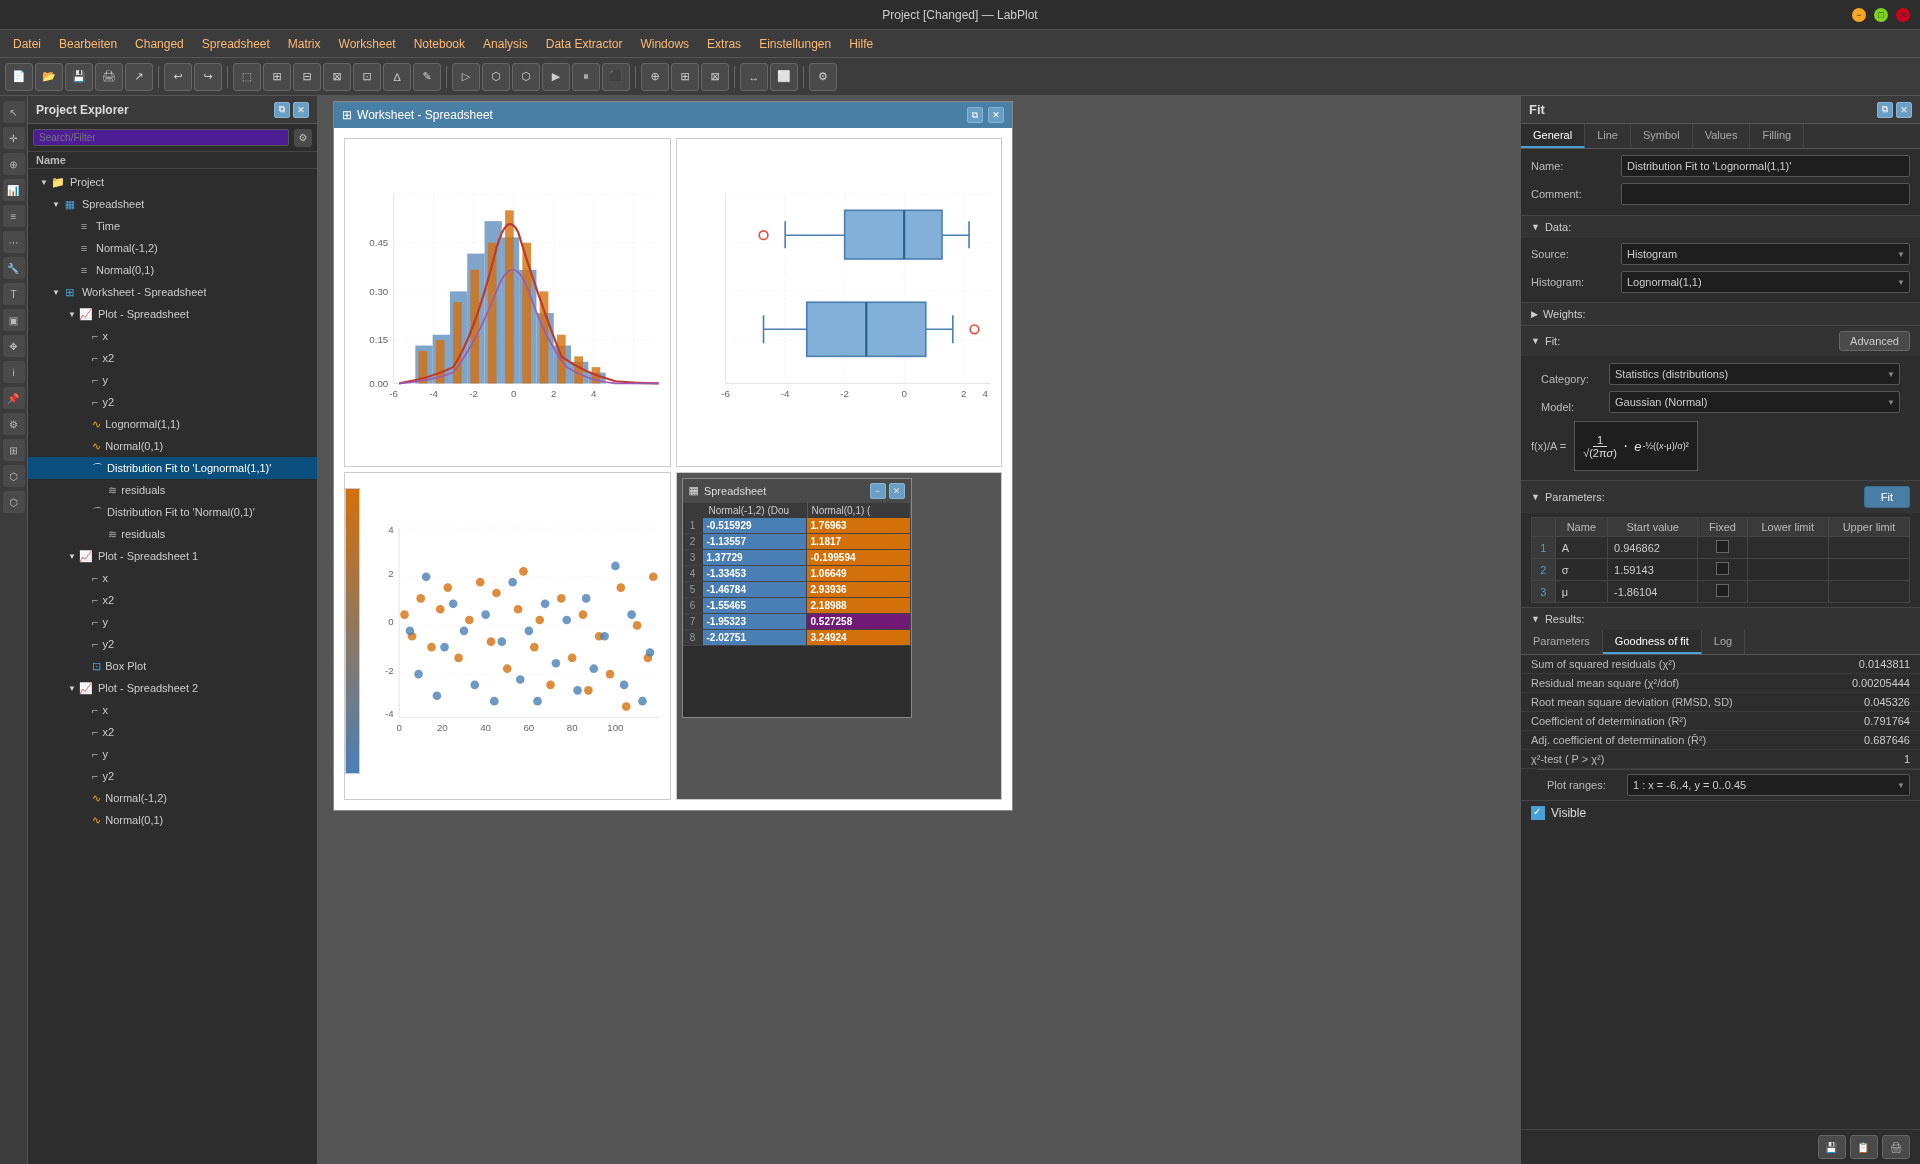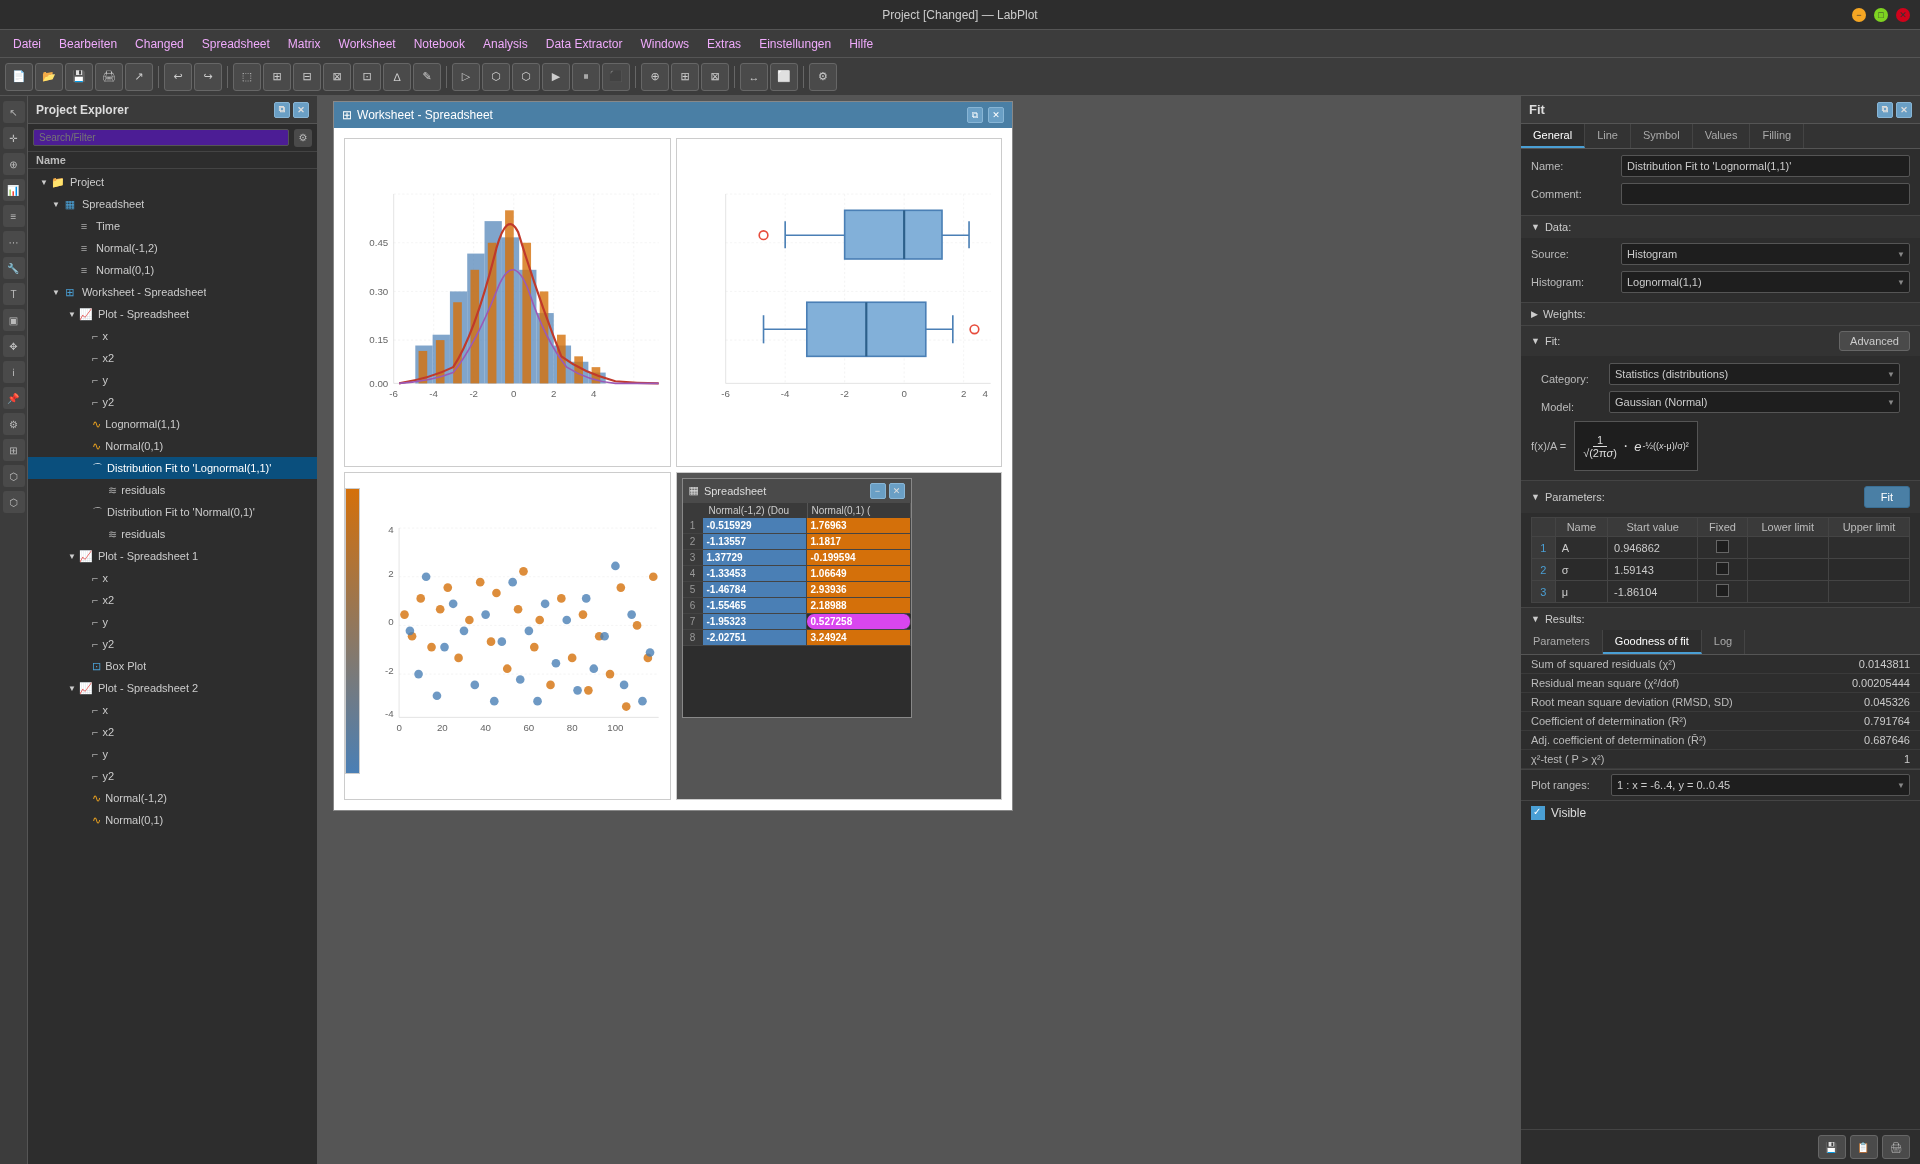--- a/index.html
+++ b/index.html
@@ -9,21 +9,21 @@
     #titlebar { height: 30px; background: #2d2d2d; display: flex; align-items: center; justify-content: space-between; padding: 0 10px; border-bottom: 1px solid #555; }
     #titlebar .title { color: #ccc; font-size: 12px; position: absolute; left: 50%; transform: translateX(-50%); }
     #titlebar .win-controls { display: flex; gap: 8px; }
     #titlebar .win-btn { width: 14px; height: 14px; border-radius: 50%; cursor: pointer; display: flex; align-items: center; justify-content: center; font-size: 9px; color: #333; }
     #titlebar .minimize { background: #f5a623; }
     #titlebar .maximize { background: #7ed321; }
     #titlebar .close { background: #d0021b; }
     
     
     #menubar { height: 28px; background: #3c3c3c; display: flex; align-items: center; padding: 0 5px; border-bottom: 1px solid #555; gap: 2px; }
-    .menu-item { padding: 3px 8px; cursor: pointer; border-radius: 3px; font-size: 12px; color: #f0abfc; }
+    .menu-item { padding: 3px 8px; cursor: pointer; border-radius: 3px; font-size: 12px; color: #fdba74; }
     
     
     #toolbar { height: 38px; background: #3c3c3c; display: flex; align-items: center; padding: 0 5px; border-bottom: 1px solid #555; gap: 2px; }
     .toolbar-btn { width: 28px; height: 28px; background: #4a4a4a; border: 1px solid #666; border-radius: 3px; cursor: pointer; display: flex; align-items: center; justify-content: center; color: #ccc; font-size: 11px; }
     .toolbar-sep { width: 1px; height: 22px; background: #666; margin: 0 3px; }
     
     
     #main { display: flex; height: calc(1164px - 30px - 28px - 38px); }
     
     
@@ -106,21 +106,21 @@
     
     
     .results-row { display: flex; justify-content: space-between; padding: 3px 10px; font-size: 11px; border-bottom: 1px solid #3a3a3a; }
     .results-row .rl { color: #bbb; }
     .results-row .rv { color: #ccc; }
     
     
     .fit-btn { padding: 4px 16px; background: #4a7fa5; border: 1px solid #3a6f95; color: white; border-radius: 3px; cursor: pointer; font-size: 11px; }
     
     
-    .plot-range-row { display: flex; align-items: center; padding: 4px 10px; border-top: 1px solid #444; }
+    .plot-range-row { display: flex; align-items: center; padding: 4px 10px; border-top: 1px solid #444; margin-left: 16px; }
     .plot-range-label { color: #bbb; font-size: 11px; width: 80px; flex-shrink: 0; }
     
     
     .visible-row { display: flex; align-items: flex-start; padding: 5px 10px; border-top: 1px solid #444; }
     .visible-cb { width: 14px; height: 14px; border: 1px solid #4a9fd4; background: #4a9fd4; display: inline-block; margin-right: 6px; position: relative; }
     .visible-cb::after { content: '✓'; color: white; font-size: 10px; position: absolute; top: -1px; left: 1px; }
     
     
     .rp-bottom-btns { display: flex; justify-content: flex-end; gap: 4px; padding: 5px 10px; border-top: 1px solid #444; }
     .rp-bottom-btn { width: 28px; height: 24px; background: #4a4a4a; border: 1px solid #666; border-radius: 3px; cursor: pointer; display: flex; align-items: center; justify-content: center; color: #bbb; font-size: 10px; }
@@ -655,21 +655,21 @@
                 <div class="sp-cell orange">2.93936</div>
               </div>
               <div class="sp-row">
                 <div class="sp-row-num">6</div>
                 <div class="sp-cell blue">-1.55465</div>
                 <div class="sp-cell orange">2.18988</div>
               </div>
               <div class="sp-row">
                 <div class="sp-row-num">7</div>
                 <div class="sp-cell blue">-1.95323</div>
-                <div class="sp-cell" style="background:#d946ef;color:white;border-radius:7px;">0.527258</div>
+                <div class="sp-cell" style="background:#701a75;color:white;">0.527258</div>
               </div>
               <div class="sp-row">
                 <div class="sp-row-num">8</div>
                 <div class="sp-cell blue">-2.02751</div>
                 <div class="sp-cell orange">3.24924</div>
               </div>
             </div>
           </div>
         </div>
       </div>

